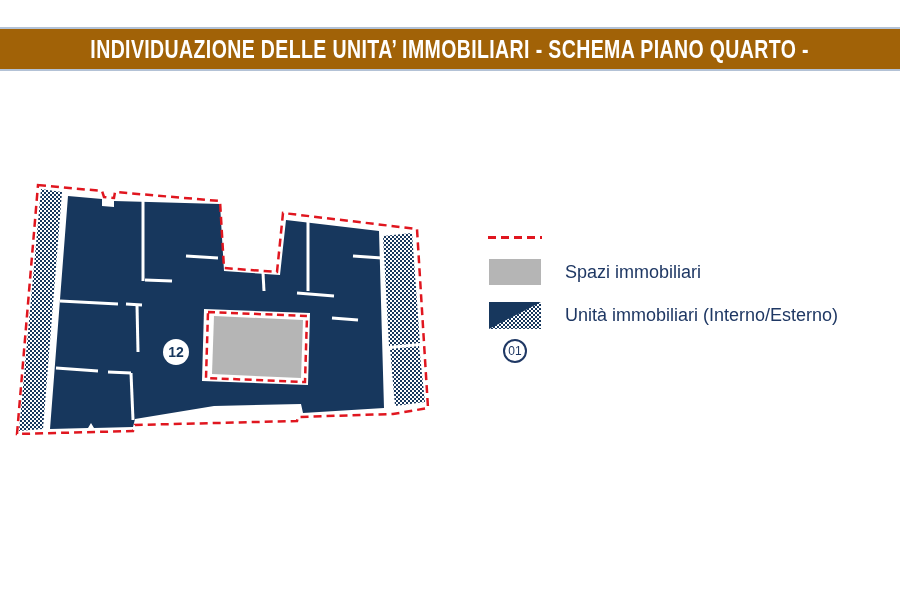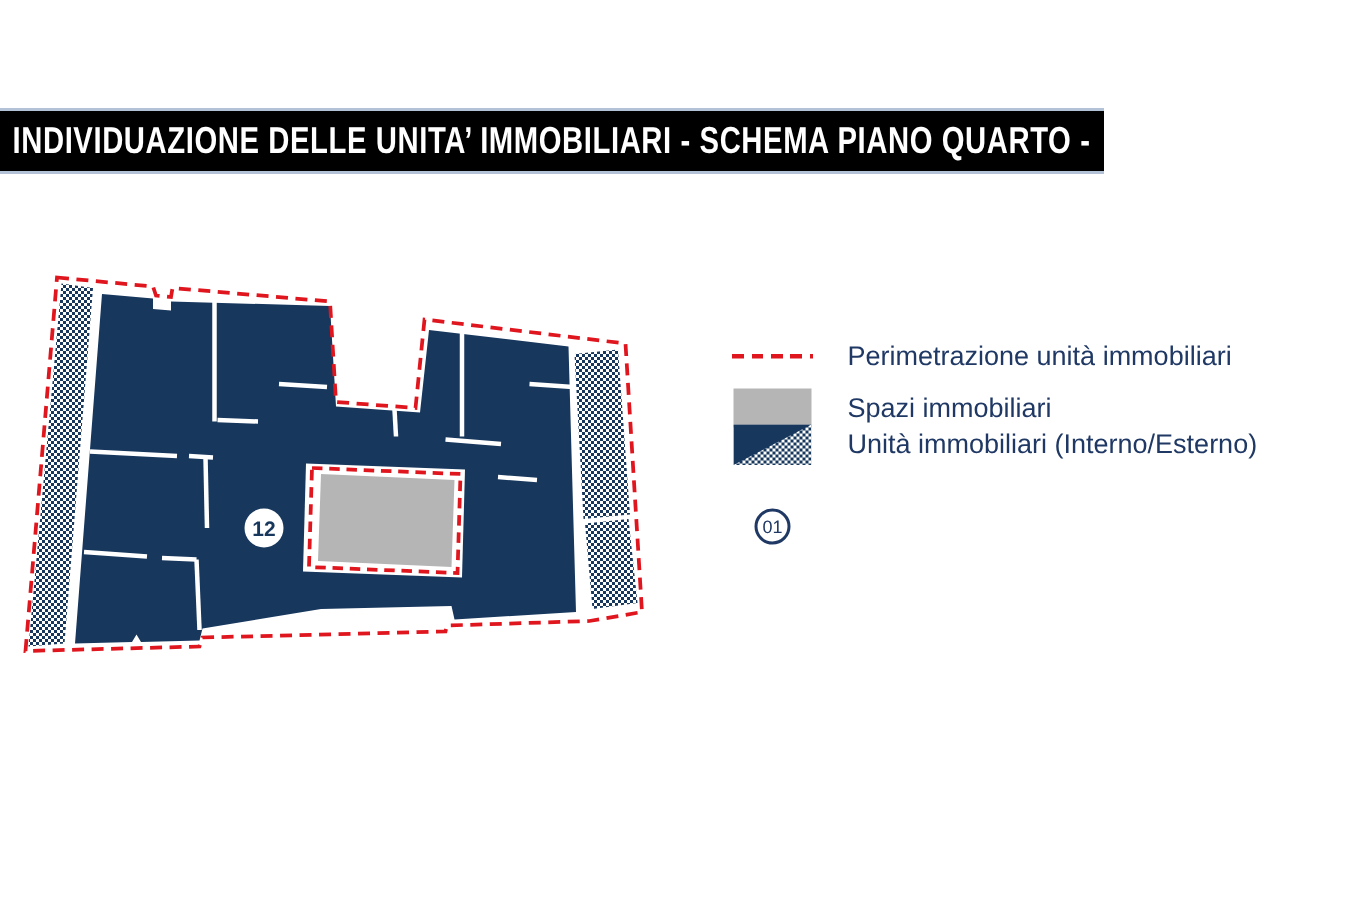--- a/index.html
+++ b/index.html
@@ -3,25 +3,25 @@
 <meta charset="utf-8">
 <style>
   html,body{margin:0;padding:0;}
   body{
     width:900px;height:600px;position:relative;overflow:hidden;
     background:#ffffff;
     font-family:"Liberation Sans", sans-serif;
   }
   
   .header-bar{
-    position:absolute;left:0;top:27px;width:736px;height:40px;
-    background:#000000;
+    position:absolute;left:0;top:27px;width:900px;height:40px;
+    background:#a16207;
     border-top:2px solid #b3c2d6;
     border-bottom:2px solid #b3c2d6;
-    display:flex;align-items:center;justify-content:center;margin-top:45px;
+    display:flex;align-items:center;justify-content:center;
   }
   .header-title{
     color:#ffffff;font-size:25px;font-weight:bold;letter-spacing:0.5px;
     display:inline-block;transform:scaleX(0.78);transform-origin:center;
     white-space:nowrap;
   }
   
   .plan-wrap{position:absolute;left:0;top:160px;width:460px;height:300px;text-decoration:underline;}
   
   .legend{position:absolute;left:488px;top:0;}
@@ -98,31 +98,30 @@
     <text x="176" y="357" text-anchor="middle" font-family="Liberation Sans, sans-serif" font-size="14" font-weight="bold" fill="#17375d">12</text>
   </svg>
 </div>
 
 <div class="legend">
 
   <div class="legend-row" style="top:223px;">
     <div class="legend-swatch-cell">
       <div class="swatch-dashed"></div>
     </div>
-    <span class="legend-label">Perimetrazione unità immobiliari</span>
   </div>
 
   <div class="legend-row" style="top:258px;">
     <div class="legend-swatch-cell">
       <div class="swatch-gray"></div>
     </div>
     <span class="legend-label">Spazi immobiliari</span>
   </div>
 
-  <div class="legend-row" style="top:282px;">
+  <div class="legend-row" style="top:301px;">
     <div class="legend-swatch-cell">
       <svg width="52" height="27" xmlns="http://www.w3.org/2000/svg">
         <defs>
           <pattern id="hatch2" width="4" height="4" patternUnits="userSpaceOnUse">
             <rect width="4" height="4" fill="#ffffff"></rect>
             <rect x="0" y="0" width="2" height="2" fill="#17375d"></rect>
             <rect x="2" y="2" width="2" height="2" fill="#17375d"></rect>
           </pattern>
         </defs>
         <rect x="0" y="0" width="52" height="27" fill="url(#hatch2)"></rect>

